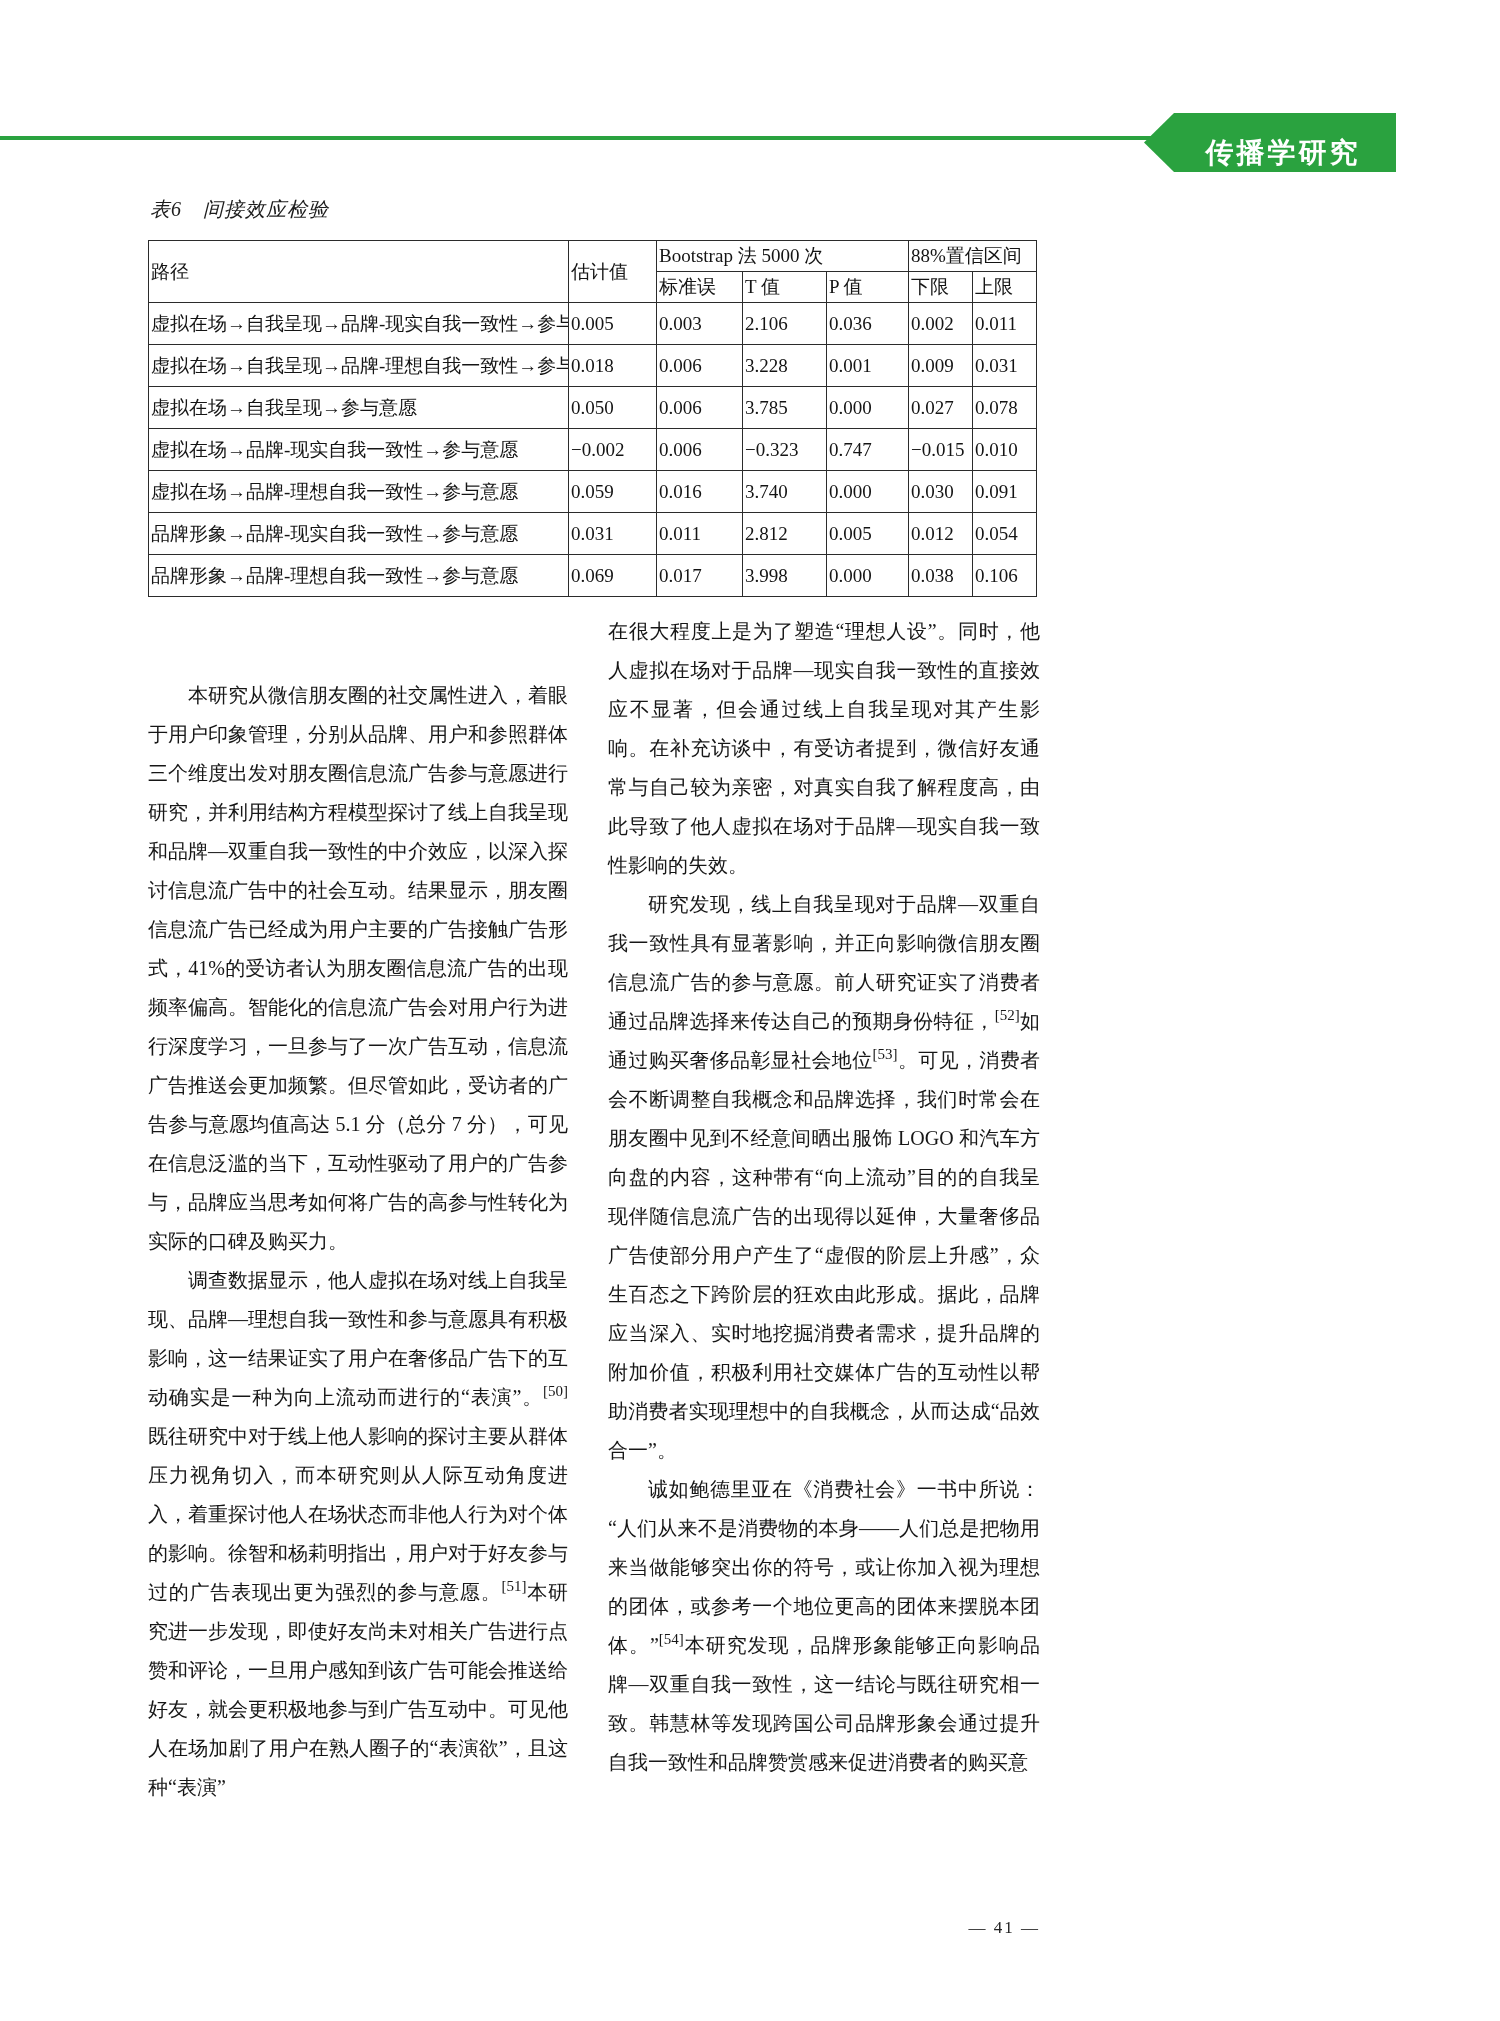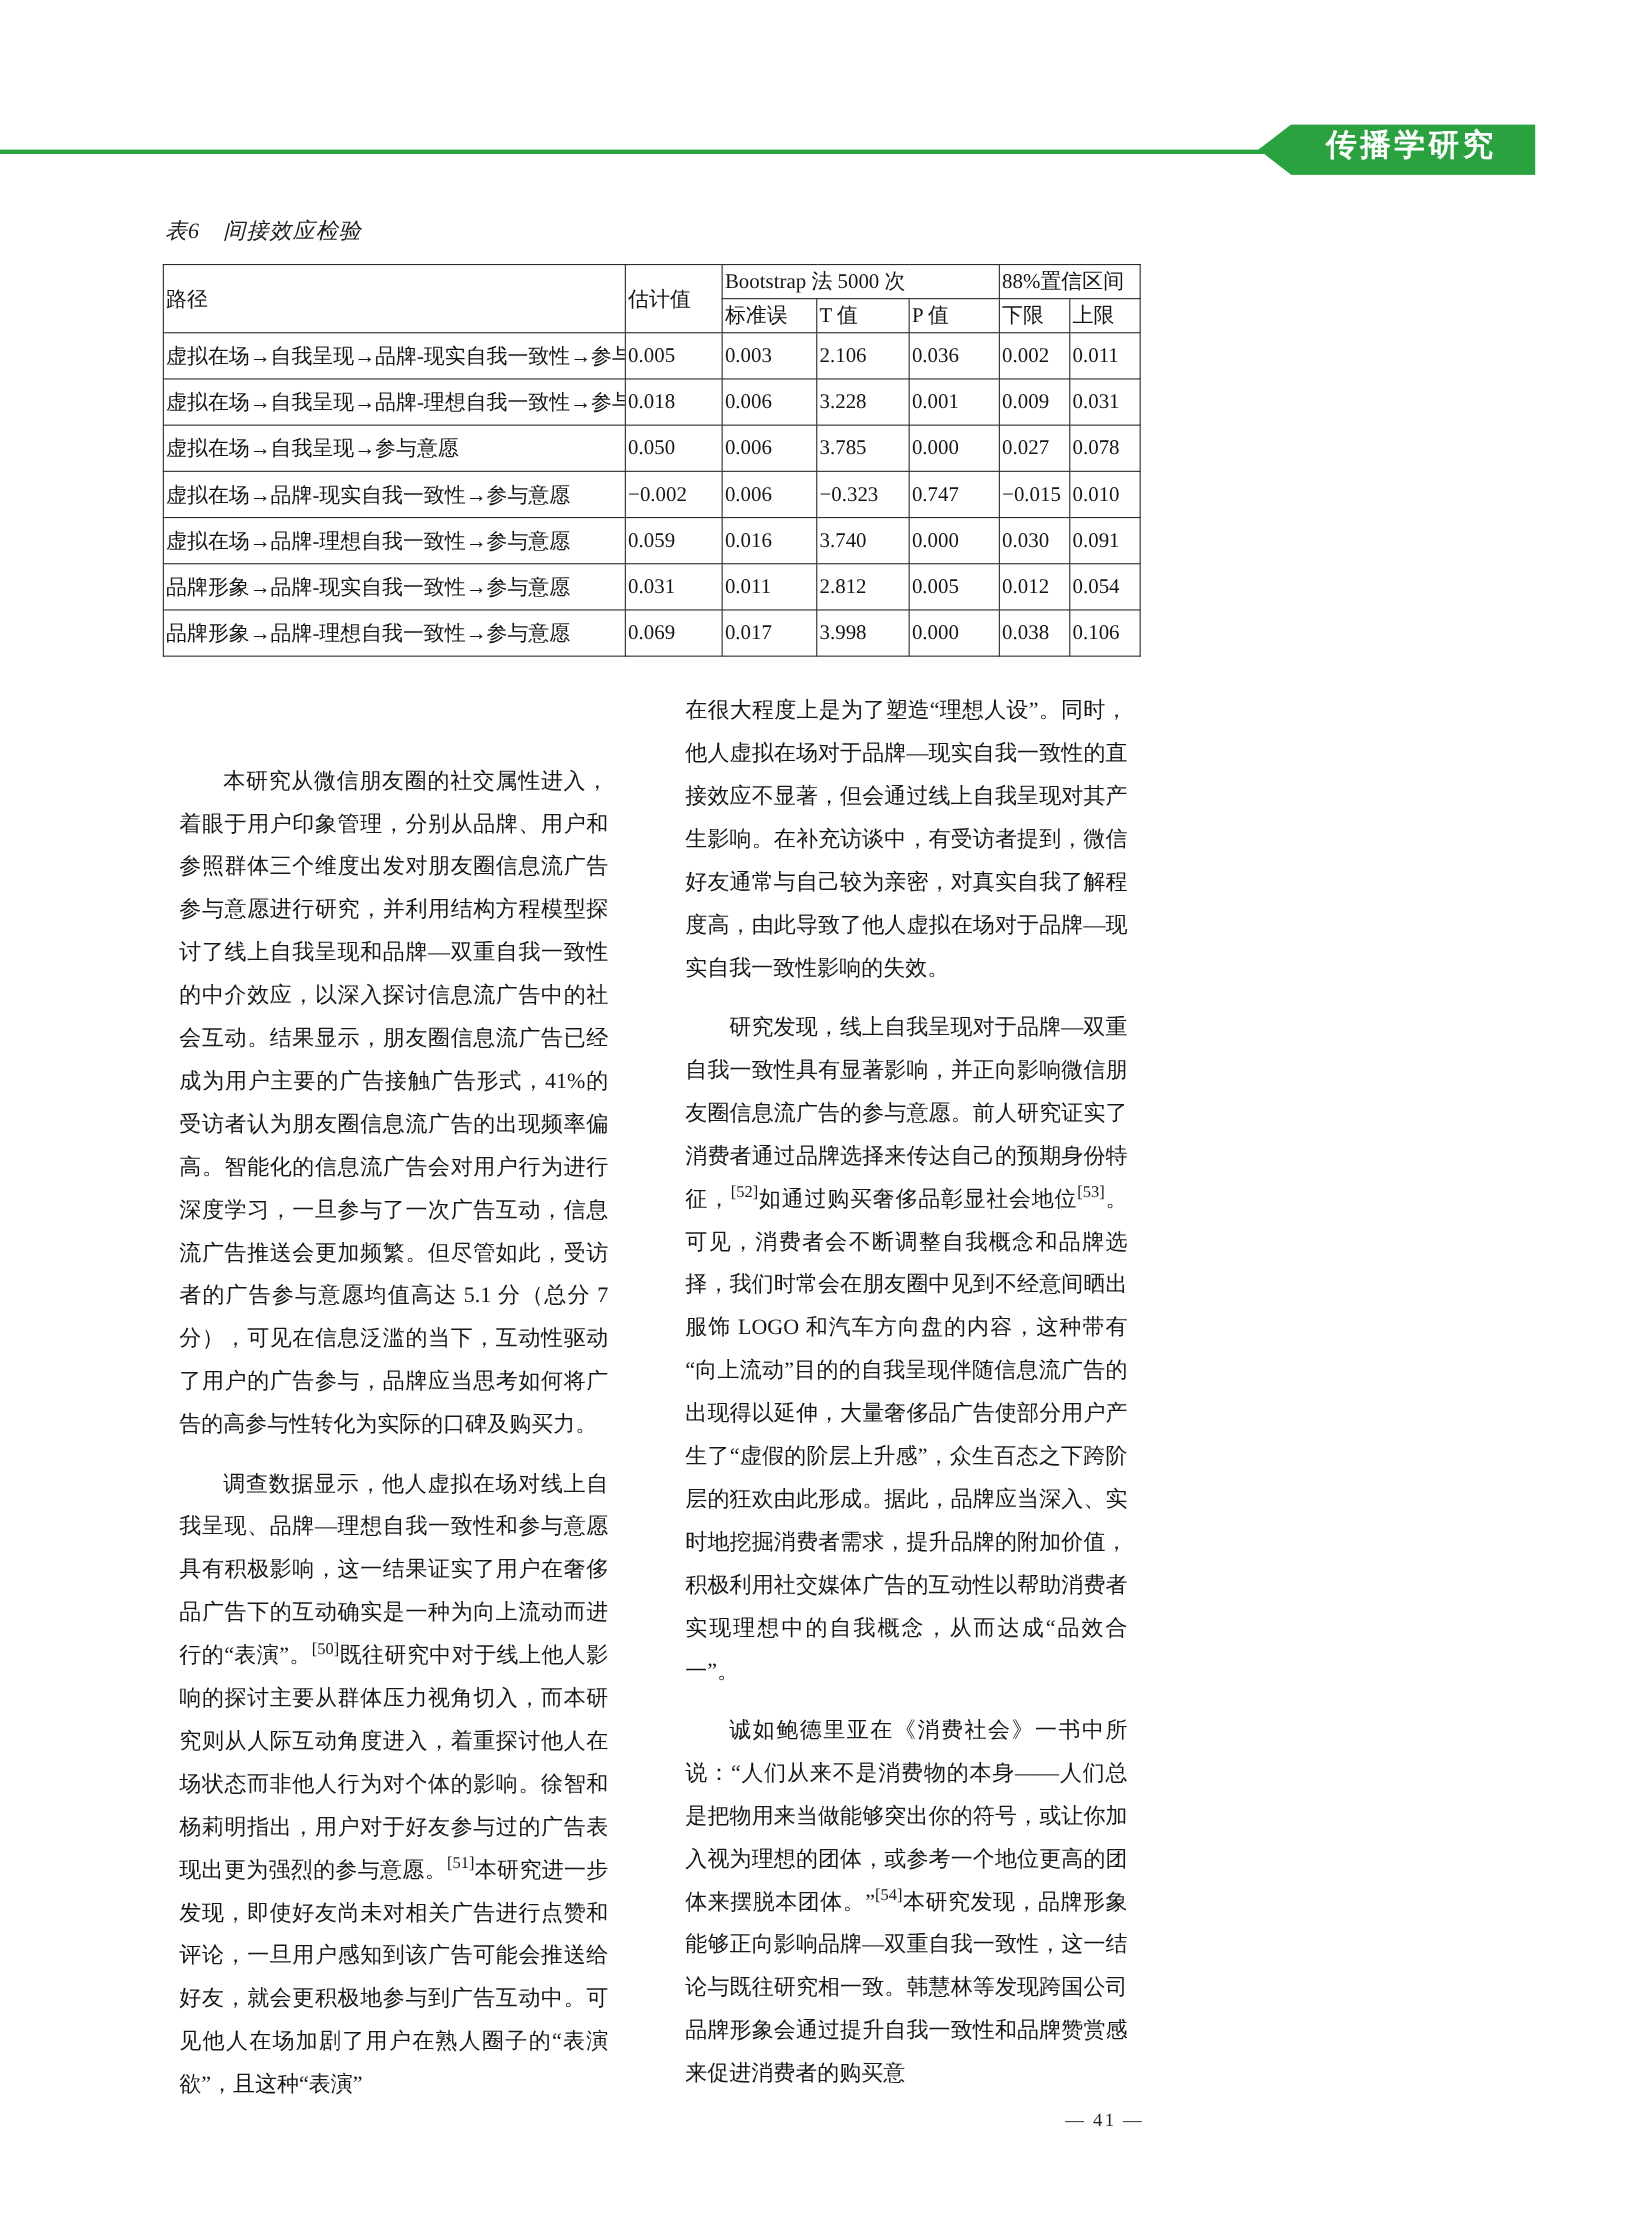--- a/index.html
+++ b/index.html
@@ -10,24 +10,24 @@
     font-family: "Liberation Serif", "DejaVu Serif", serif;
     overflow: hidden;
   }
 
   
   .header-line {
     position: absolute; left: 0; top: 136px; width: 1152px; height: 4px;
     background: var(--accent);
   }
   .header-banner {
-    position: absolute; left: 1144px; top: 113px; width: 252px; height: 46px;
+    position: absolute; left: 1144px; top: 113px; width: 252px; height: 59px;
     background: var(--accent);
     clip-path: polygon(0 50%, 30px 0, 100% 0, 100% 100%, 30px 100%);
-    display: flex; align-items: flex-start; justify-content: center;
+    display: flex; align-items: flex-end; justify-content: center;
     box-sizing: border-box; padding-left: 26px;
   }
   .header-banner .banner-text {
     color: #ffffff; font-family: "Liberation Sans", "DejaVu Sans", sans-serif;
     font-weight: bold; font-size: 28px; letter-spacing: 3px; white-space: nowrap;
   }
 
   
   .table-title {
     position: absolute; left: 150px; top: 196px;
@@ -50,21 +50,21 @@
     position: absolute; font-size: 20px; line-height: 39px;
     text-align: justify; color: #161616;
   }
   .col-left  { left: 148px; top: 676px; width: 420px; }
   .col-right { left: 608px; top: 612px; width: 432px; }
   .section-heading {
     font-family: "Liberation Sans", "DejaVu Sans", sans-serif;
     font-weight: bold; font-size: 26px; line-height: 42px;
     letter-spacing: 2px; margin: 0 0 5px 0; color: #000;
   }
-  .col p { margin: 15px; }
+  .col p { margin: 0; }
   .col p.indent { text-indent: 2em; }
   .col sup { font-size: 15px; line-height: 0; vertical-align: super; }
 
   .page-number {
     position: absolute; left: 608px; top: 1918px; width: 432px;
     text-align: right; font-size: 17px; letter-spacing: 2px; color: #222;
   }
 </style>
 </head>
 <body>

